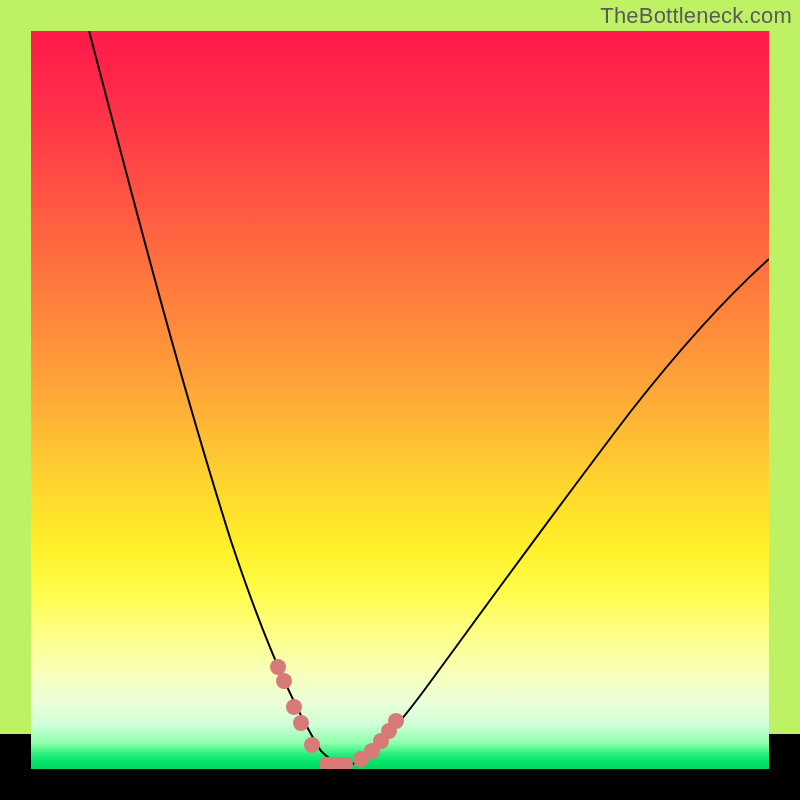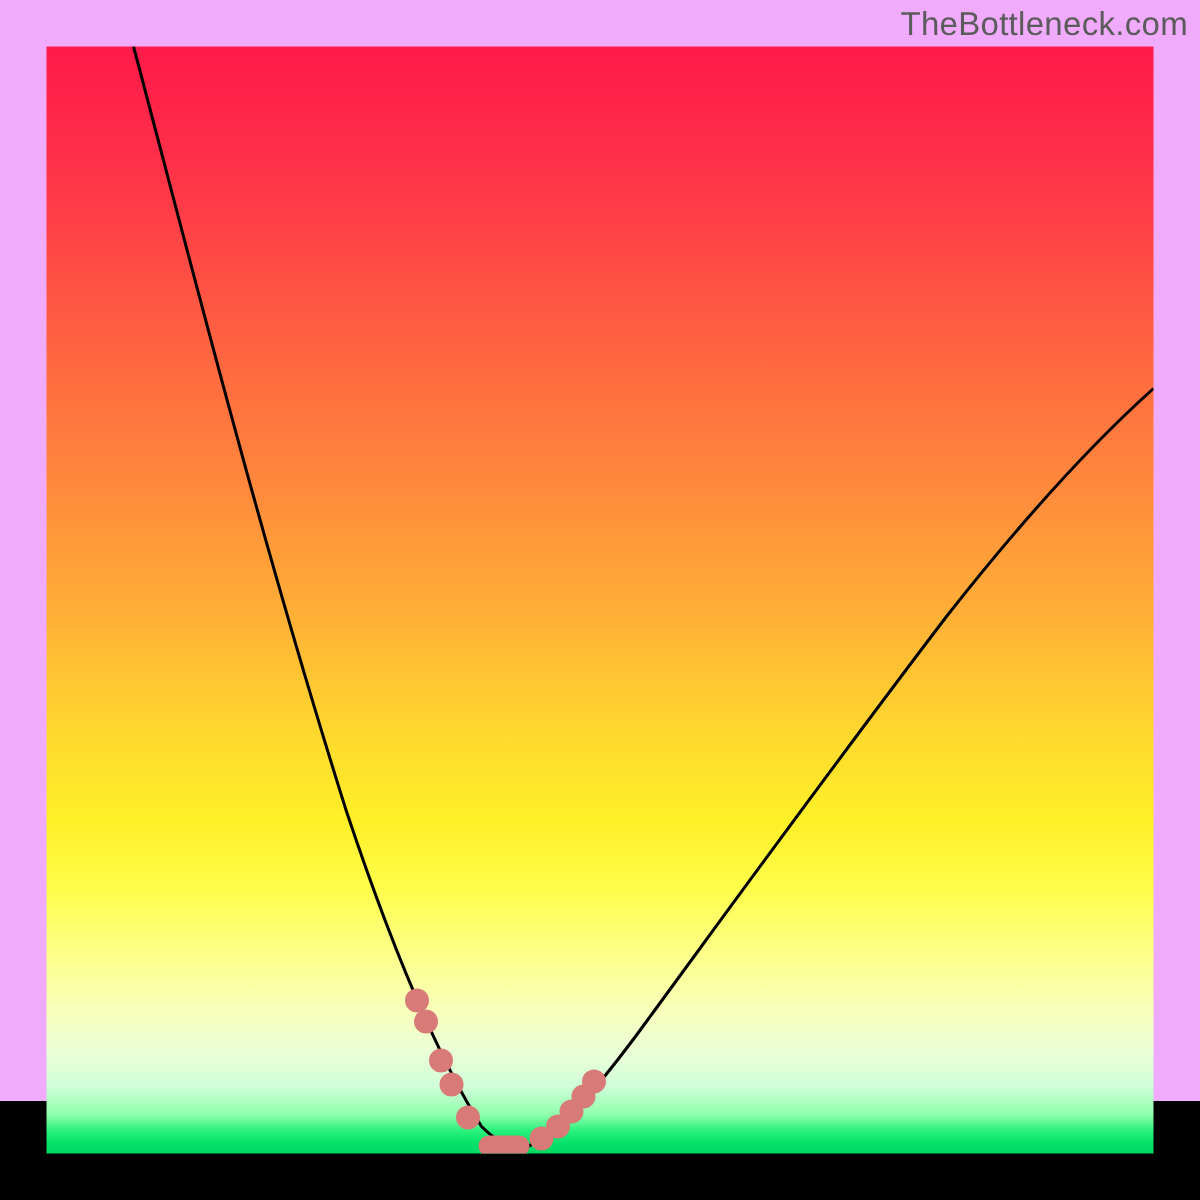--- a/index.html
+++ b/index.html
@@ -10,21 +10,21 @@
     background: #000;
     overflow: hidden;
     font-family: Arial, Helvetica, sans-serif;
   }
   .frame {
     position: absolute;
     left: 0;
     top: 0;
     width: 800px;
     height: 734px;
-    background: #f0abfc;
+    background: #bef264;
   }
   .plot-area {
     position: absolute;
     left: 31px;
     top: 31px;
     width: 738px;
     height: 738px;
     
     background: linear-gradient(
       to bottom,

